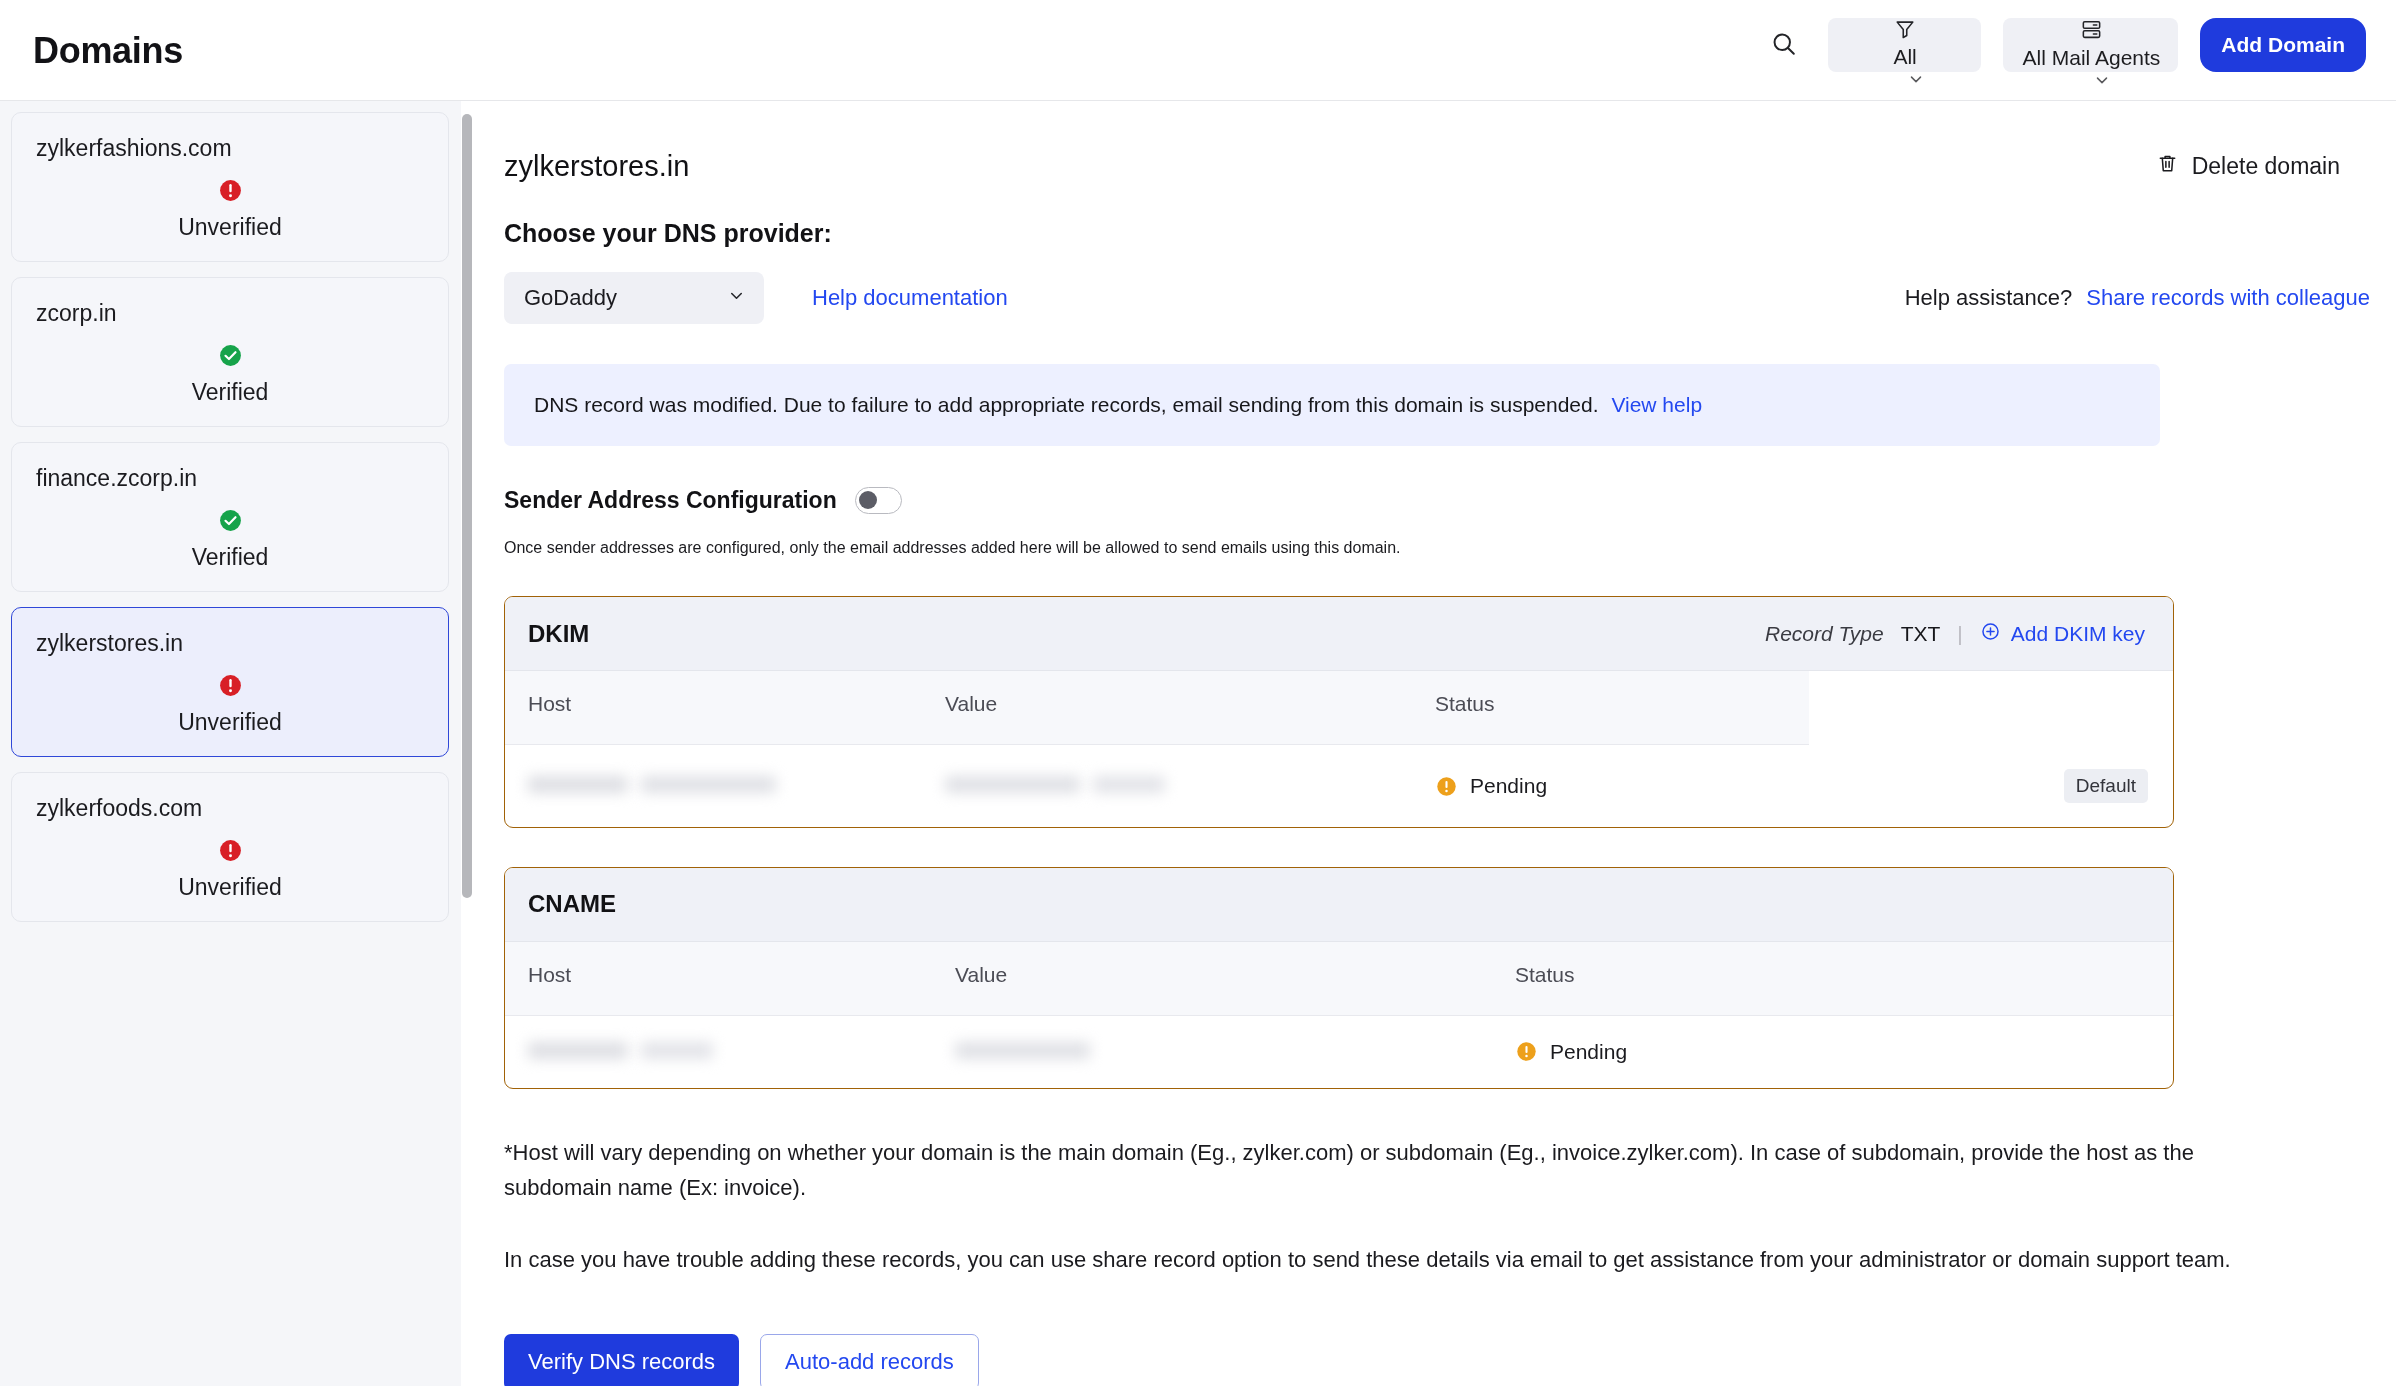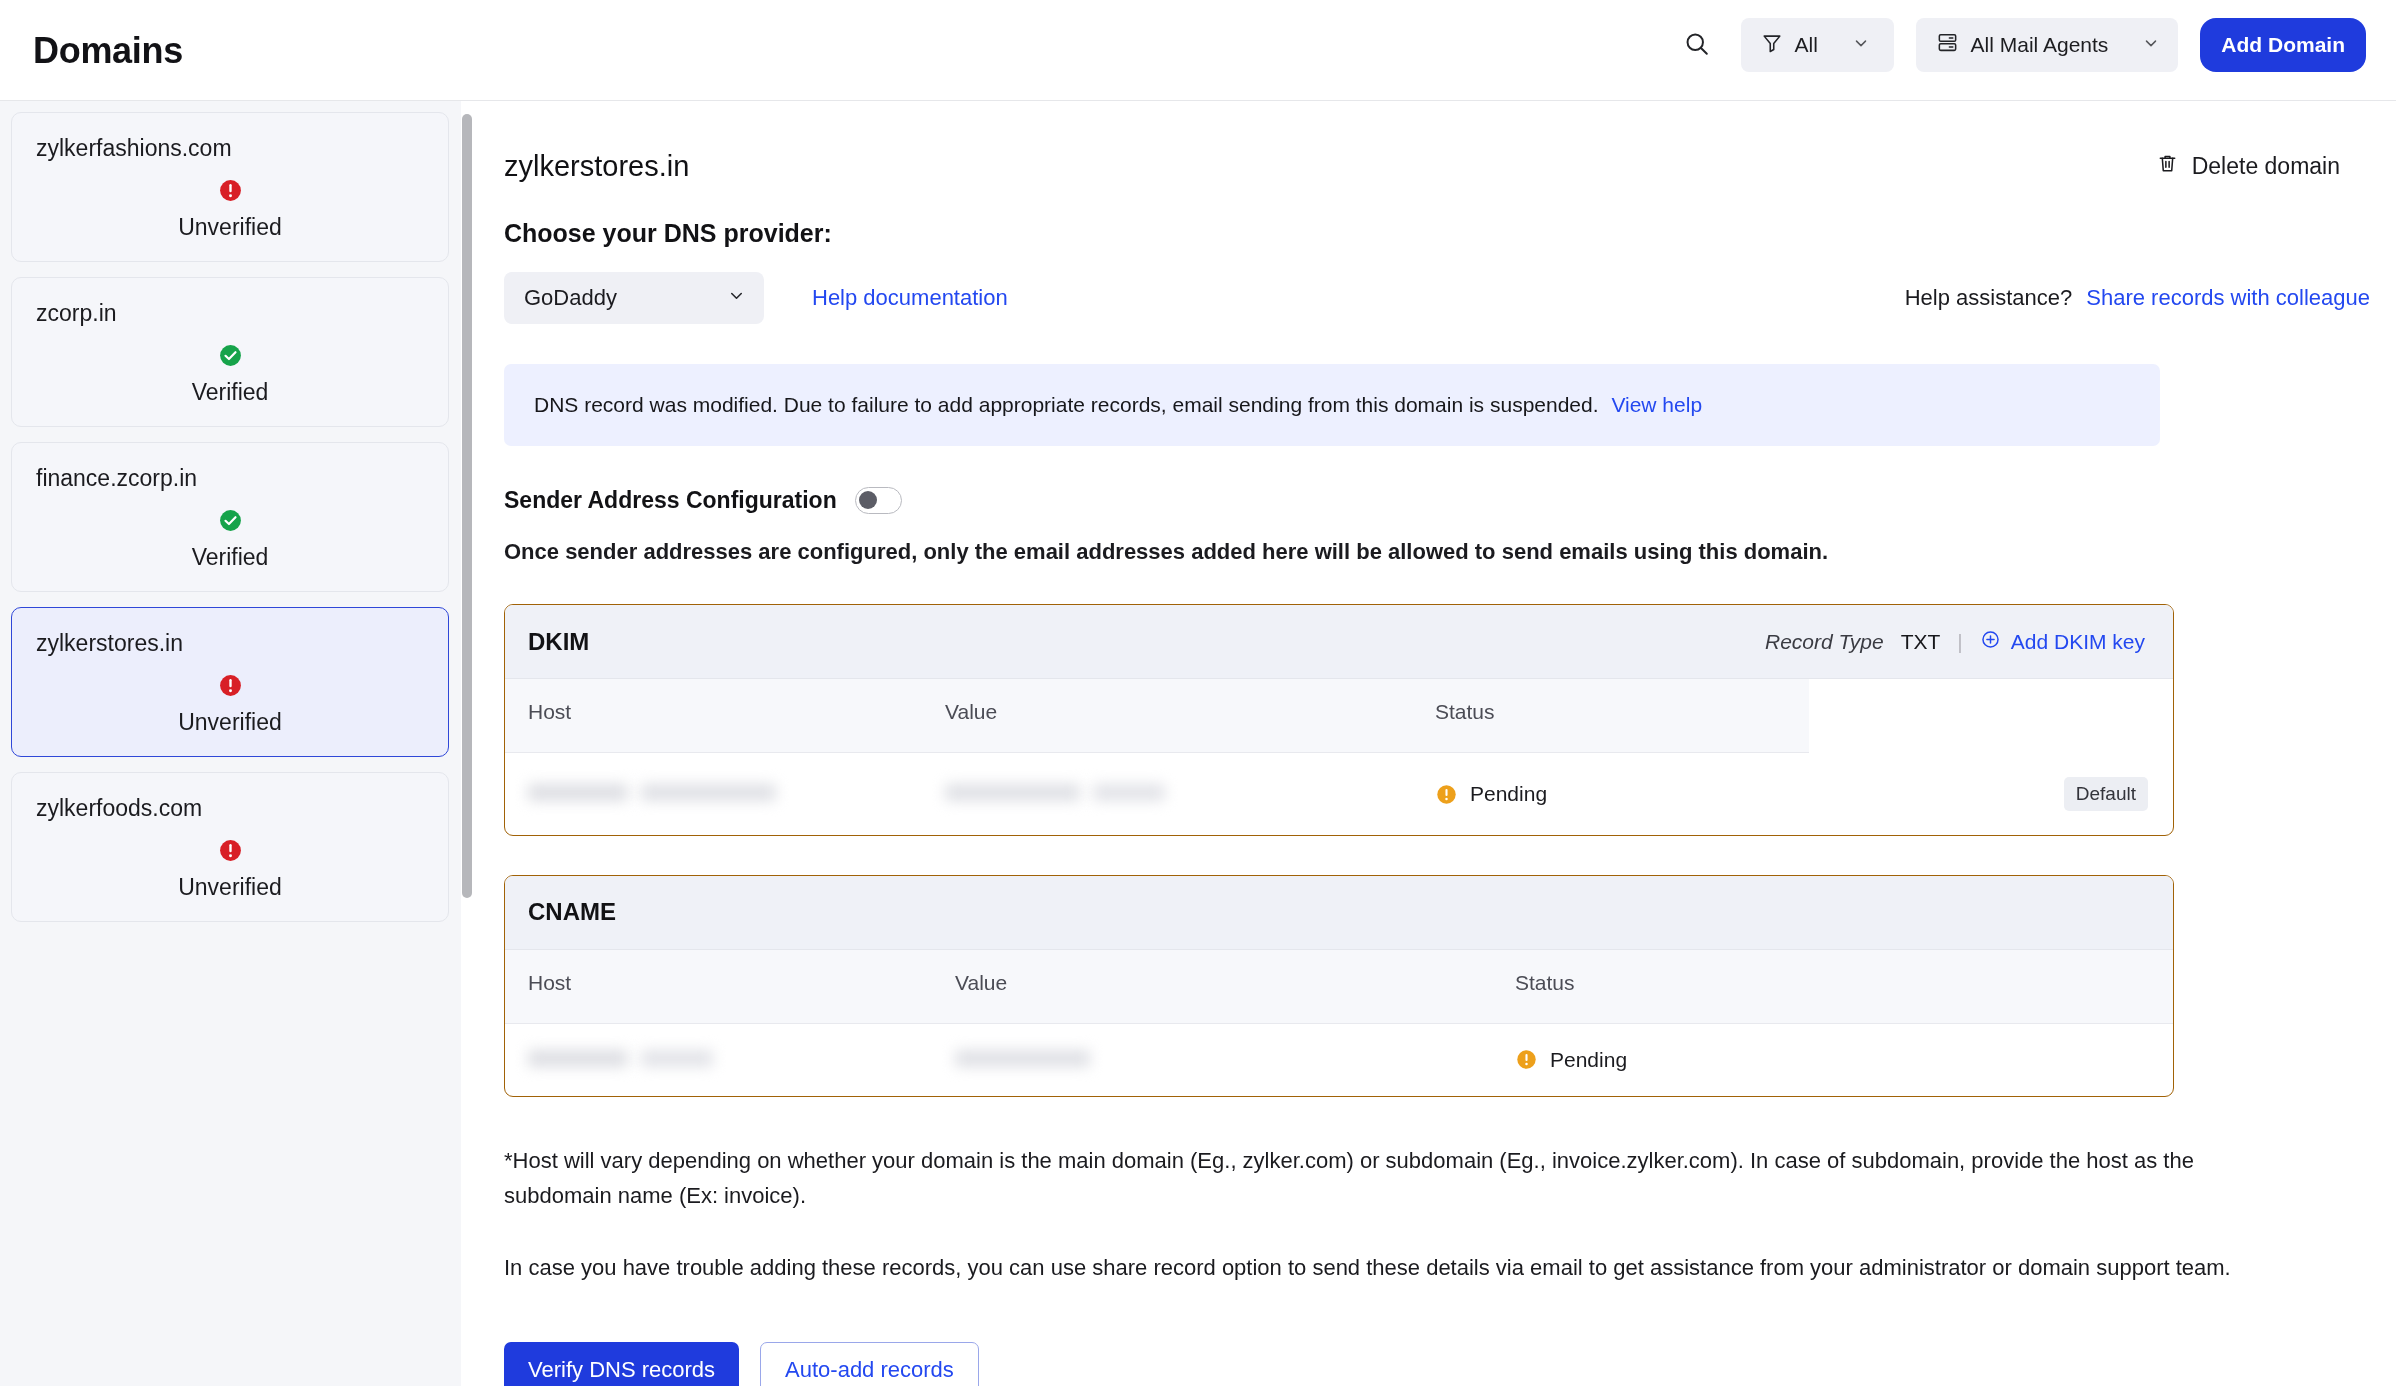--- a/index.html
+++ b/index.html
@@ -28,23 +28,23 @@
     position: absolute; right: 30px; top: 18px;
     display: flex; align-items: center; gap: 22px;
   }
   .icon-btn {
     width: 44px; height: 44px; display: flex;
     align-items: center; justify-content: center;
     background: none; border: none; cursor: pointer;
   }
   .pill {
     height: 54px; border-radius: 8px; background: #eff0f5;
-    display: flex; align-items: center; gap: 12px;
+    display: flex; align-items: center; 
     padding: 0 18px 0 20px; cursor: pointer; border: none;
-    font-size: 21px; color: #1d1d20;
+    font-size: 21px; color: #1d1d20; flex-direction: column;
   }
   .pill .chev { margin-left: 22px; opacity: .75; }
   .pill-all { min-width: 153px; }
   .pill-agents { min-width: 0; }
   .btn-primary {
     height: 54px; border-radius: 16px; background: #1f3bdd;
     color: #fff; border: none; cursor: pointer;
     font-size: 21px; font-weight: 600; padding: 0 21px;
     display: flex; align-items: center;
   }
@@ -147,21 +147,21 @@
     width: 47px; height: 27px; border-radius: 14px;
     border: 1.5px solid #b9bac0; background: #ffffff;
     position: relative; cursor: pointer;
   }
   .toggle .knob {
     position: absolute; left: 3px; top: 3px;
     width: 18px; height: 18px; border-radius: 50%;
     background: #5c5d66;
   }
   .sender-desc {
-    margin: 25px 0 0 30px; font-size: 22px; color: #1b1b1f; font-weight: bold;
+    margin: 25px 0 0 30px; font-size: 16px; color: #1b1b1f;
   }
 
   
   .card {
     margin: 39px 0 0 30px; width: 1670px;
     border: 1px solid #a16207; border-radius: 9px;
     overflow: hidden; background: #fff;
   }
   .card-head {
     background: #eff1f7; height: 74px;

